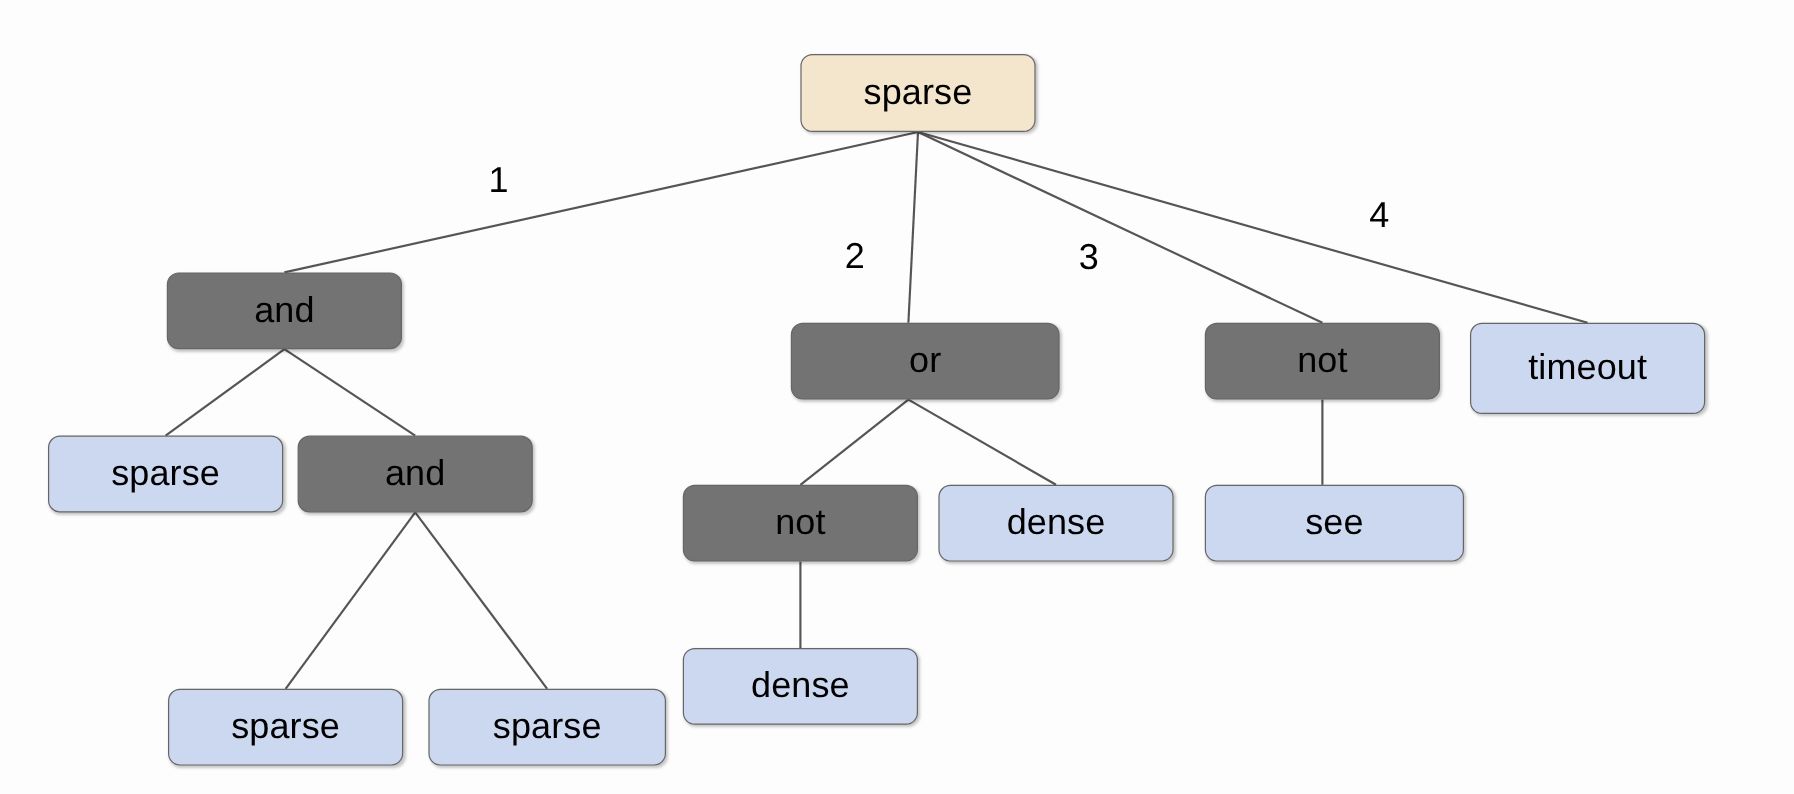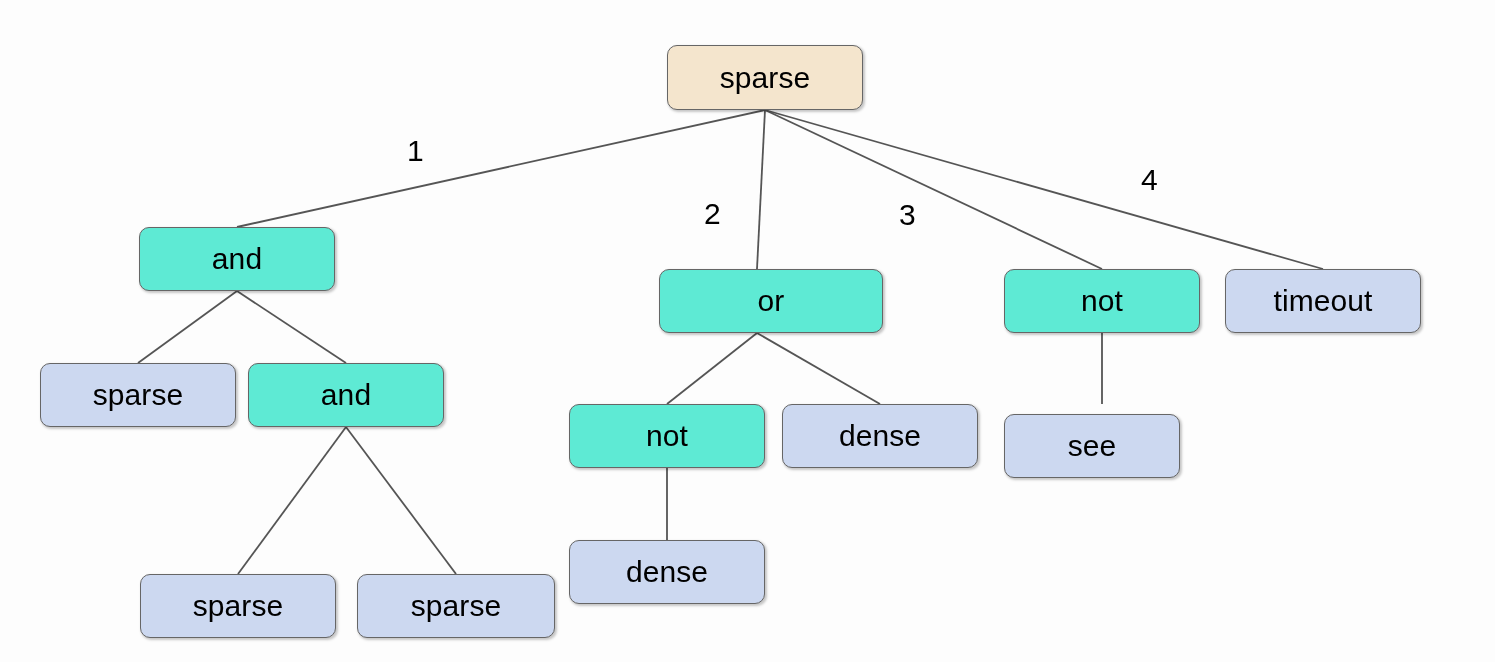--- a/index.html
+++ b/index.html
@@ -34,21 +34,21 @@
     justify-content: center;
     color: #000000;
     font-size: 30px;
     line-height: 1;
     letter-spacing: 0.1px;
     box-shadow: 1.5px 1.5px 2.5px rgba(0,0,0,0.22);
     white-space: nowrap;
     z-index: 2;
   }
   .node.beige { background: #f4e5cd; }
-  .node.pink  { background: #5eead4; }
+  .node.pink  { background: #737373; }
   .node.blue  { background: #ccd8f0; }
   .edge-label {
     position: absolute;
     font-size: 30px;
     color: #000000;
     line-height: 1;
     z-index: 3;
     white-space: nowrap;
   }
 </style>
@@ -76,36 +76,36 @@
       </div>
       <div class="node pink" style="left: 139px; top: 227px; width: 196px; height: 64px;">
         <span>and</span>
       </div>
       <div class="node pink" style="left: 659px; top: 269px; width: 224px; height: 64px;">
         <span>or</span>
       </div>
       <div class="node pink" style="left: 1004px; top: 269px; width: 196px; height: 64px;">
         <span>not</span>
       </div>
-      <div class="node blue" style="left: 1225px; top: 269px; width: 196px; height: 64px;">
+      <div class="node blue" style="left: 1225px; top: 269px; width: 196px; height: 76px;">
         <span>timeout</span>
       </div>
       <div class="node blue" style="left: 40px; top: 363px; width: 196px; height: 64px;">
         <span>sparse</span>
       </div>
       <div class="node pink" style="left: 248px; top: 363px; width: 196px; height: 64px;">
         <span>and</span>
       </div>
       <div class="node pink" style="left: 569px; top: 404px; width: 196px; height: 64px;">
         <span>not</span>
       </div>
       <div class="node blue" style="left: 782px; top: 404px; width: 196px; height: 64px;">
         <span>dense</span>
       </div>
-      <div class="node blue" style="left: 1004px; top: 404px; width: 176px; height: 64px; margin-top: 10px;">
+      <div class="node blue" style="left: 1004px; top: 404px; width: 216px; height: 64px;">
         <span>see</span>
       </div>
       <div class="node blue" style="left: 569px; top: 540px; width: 196px; height: 64px;">
         <span>dense</span>
       </div>
       <div class="node blue" style="left: 140px; top: 574px; width: 196px; height: 64px;">
         <span>sparse</span>
       </div>
       <div class="node blue" style="left: 357px; top: 574px; width: 198px; height: 64px;">
         <span>sparse</span>

